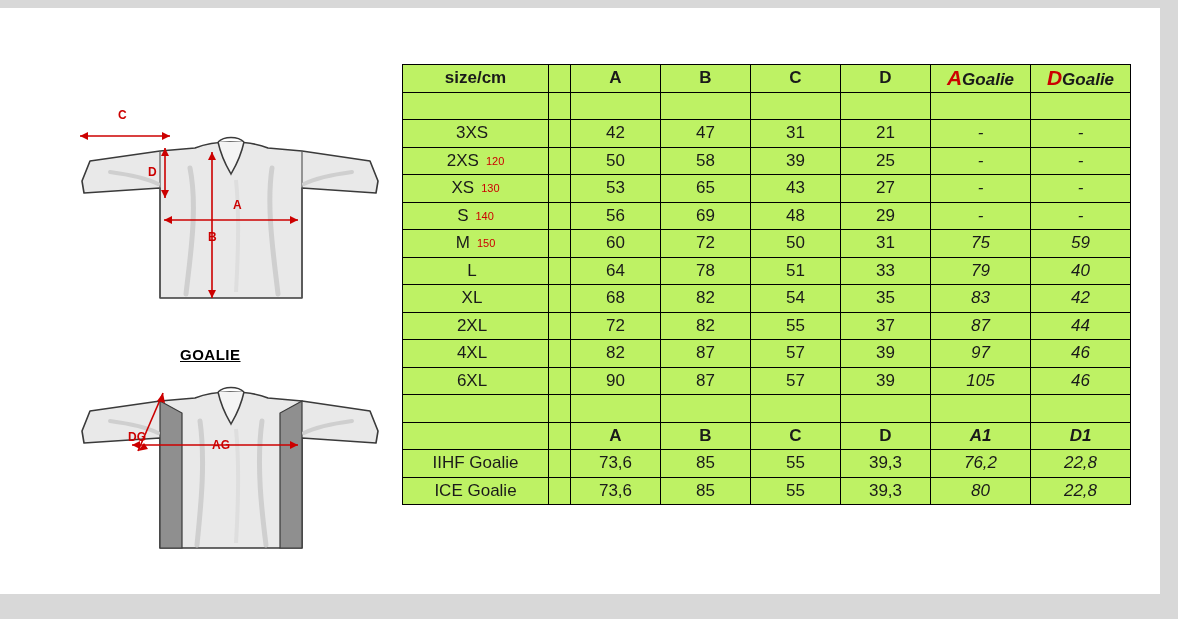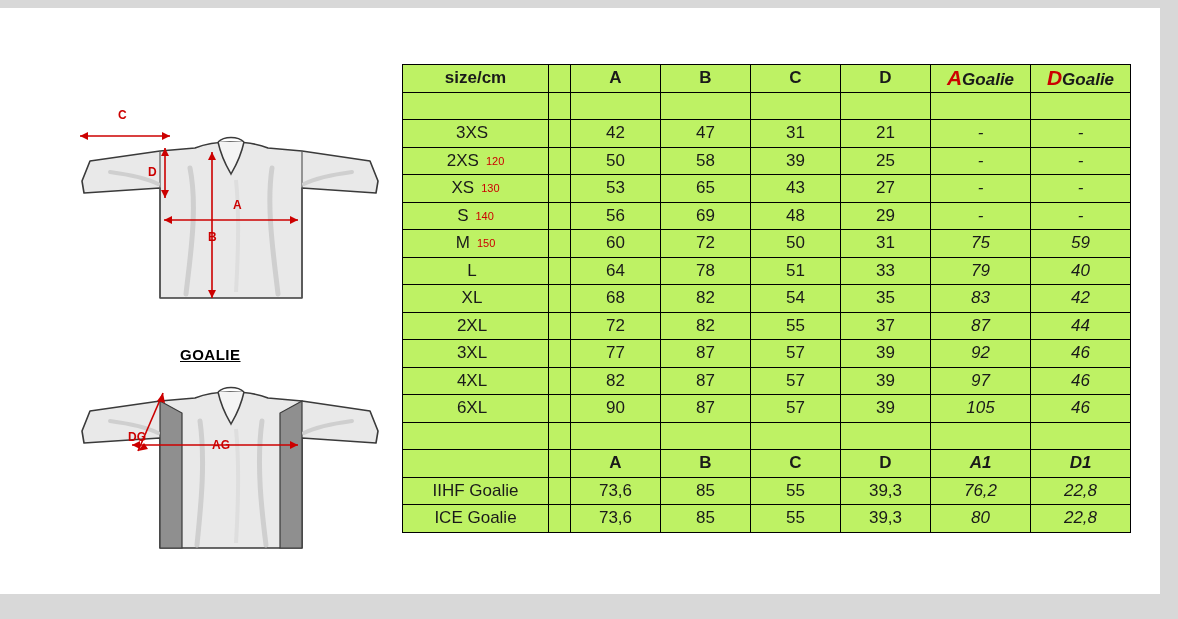--- a/index.html
+++ b/index.html
@@ -273,30 +273,20 @@
           <td class="sizecol"><span>2XL</span><span class="sub-num"></span></td>
           <td class="narrow"></td>
           <td class="val">72</td>
           <td class="val">82</td>
           <td class="val">55</td>
           <td class="val">37</td>
           <td class="goaliecol">87</td>
           <td class="goaliecol">44</td>
         </tr>
         <tr>
-          <td class="sizecol"><span>3XL</span><span class="sub-num"></span></td>
-          <td class="narrow"></td>
-          <td class="val">77</td>
-          <td class="val">87</td>
-          <td class="val">57</td>
-          <td class="val">39</td>
-          <td class="goaliecol">92</td>
-          <td class="goaliecol">46</td>
-        </tr>
-        <tr>
           <td class="sizecol"><span>4XL</span><span class="sub-num"></span></td>
           <td class="narrow"></td>
           <td class="val">82</td>
           <td class="val">87</td>
           <td class="val">57</td>
           <td class="val">39</td>
           <td class="goaliecol">97</td>
           <td class="goaliecol">46</td>
         </tr>
         <tr>

